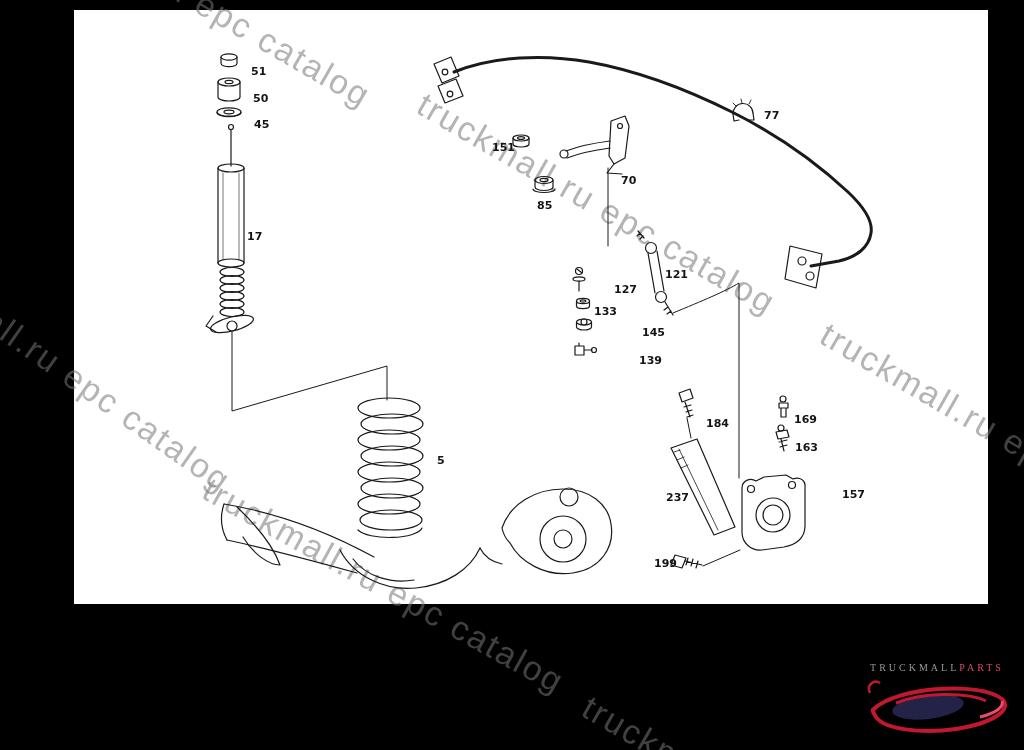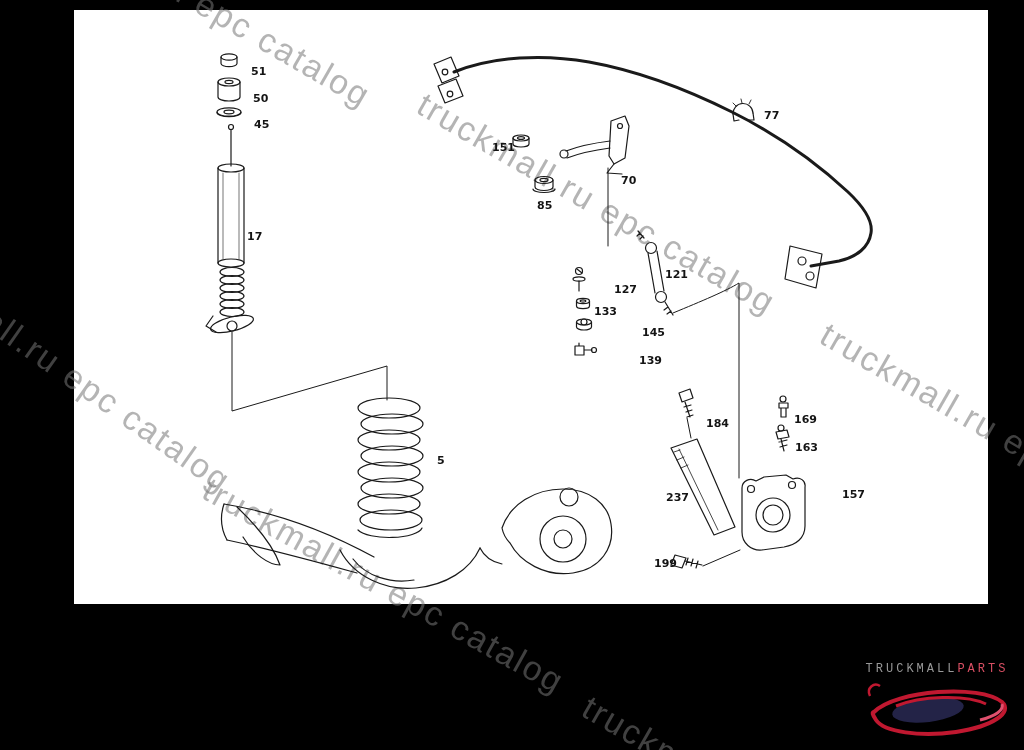--- a/index.html
+++ b/index.html
@@ -19,22 +19,22 @@
   }
   .diagram-svg{position:absolute;left:74px;top:10px;}
   .labels{position:absolute;left:74px;top:18px;width:1023px;height:594px;}
   .part-label{
     position:absolute;font:bold 11px "DejaVu Sans",sans-serif;color:#141414;
   }
   .logo{
     position:absolute;left:856px;top:662px;width:162px;text-align:center;
   }
   .logo-text{
-    font-size:12px;letter-spacing:3px;color:#989898;white-space:nowrap;
-    font-family:Liberation Mono, monospace;
+    font-size:10px;letter-spacing:3px;color:#989898;white-space:nowrap;
+    font-family:Liberation Serif, serif;
   }
   .logo-text .accent{color:#d94f63;}
   .logo-swoosh{display:block;margin:2px auto 0 auto;}
 </style>
 </head>
 <body>
 
 <div class="stage">
 
   <div class="panel-bg"></div>

